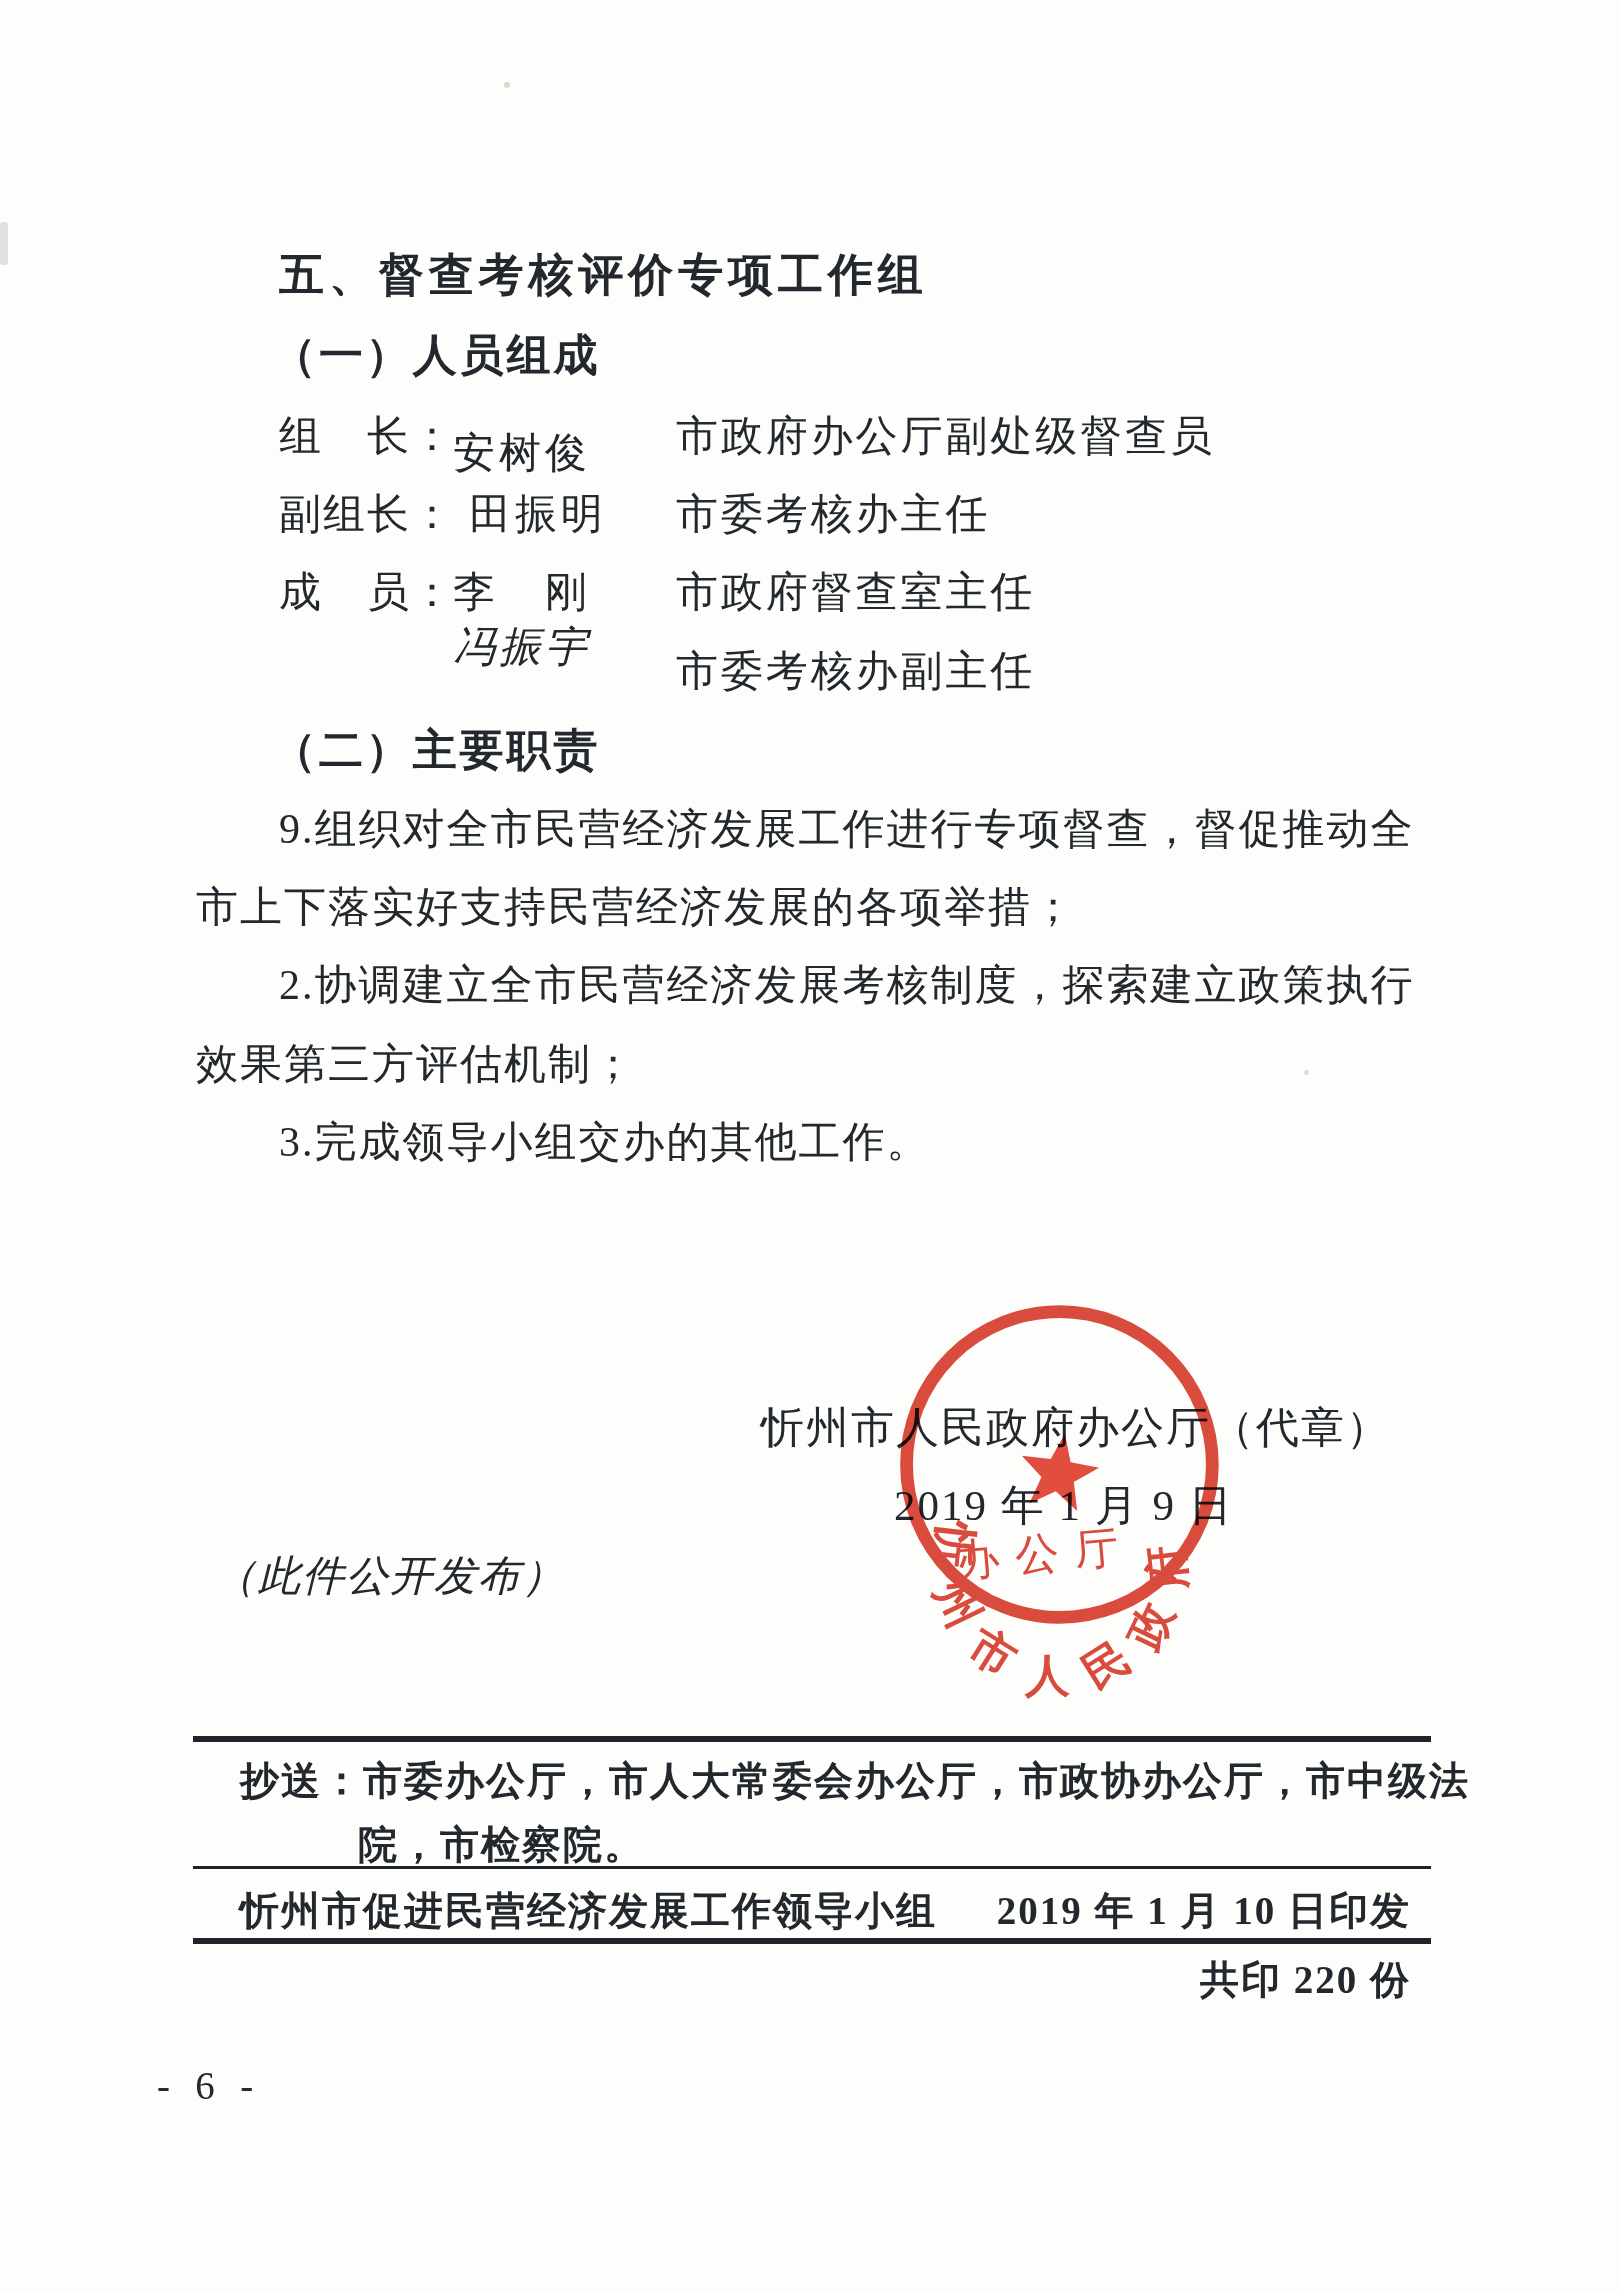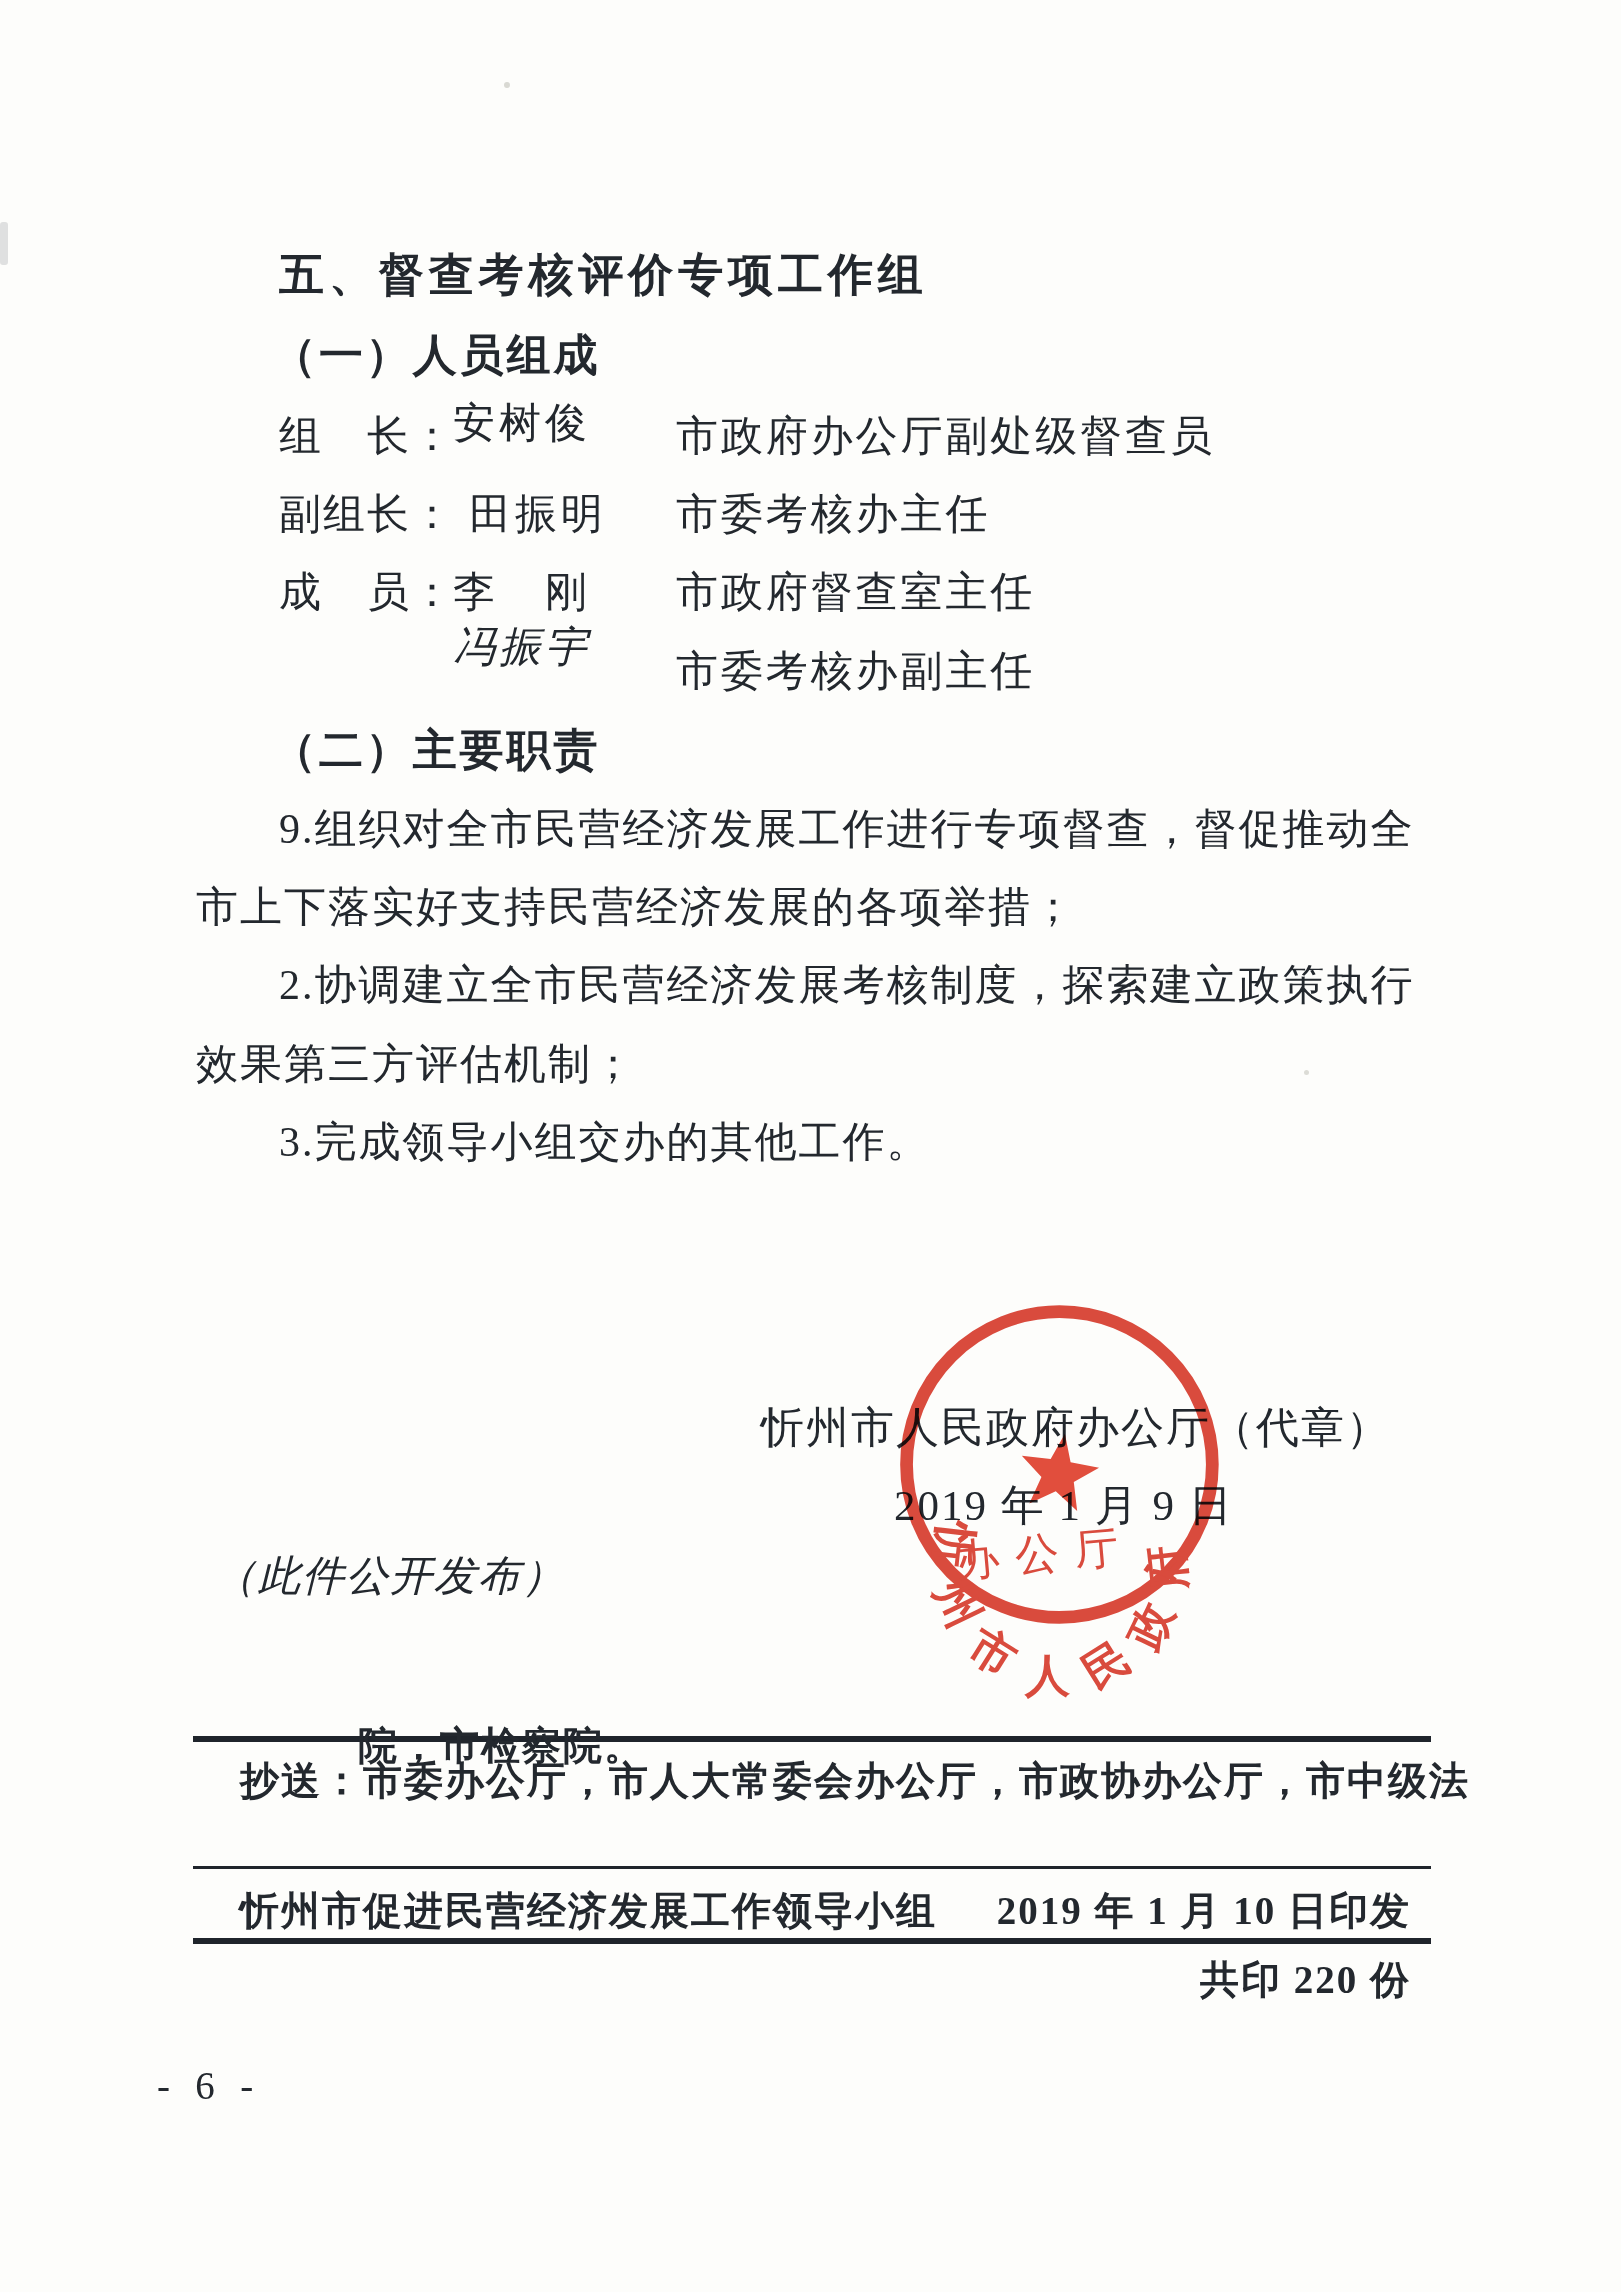--- a/index.html
+++ b/index.html
@@ -35,21 +35,21 @@
 
   <div class="speck" style="left:0;top:222px;width:7.8px;height:43px;background:#c6c9cb;opacity:.55;"></div>
   <div class="speck" style="left:504px;top:82px;width:5.9px;height:5.9px;background:#d9d9d3;"></div>
   <div class="speck" style="left:1304px;top:1070px;width:4.9px;height:4.9px;background:#dcdcd6;"></div>
 
   <div class="abs heading" style="left:279px;top:252px;">五、督查考核评价专项工作组</div>
 
   <div class="abs subhead" style="left:272px;top:334px;">（一）人员组成</div>
 
   <div class="abs rolecol" style="left:279px;top:415px;">组　长：</div>
-  <div class="abs namecol" style="left:453px;top:402px;">安树俊</div>
+  <div class="abs namecol" style="left:453px;top:432px;">安树俊</div>
   <div class="abs titlecol" style="left:676px;top:415px;">市政府办公厅副处级督查员</div>
 
   <div class="abs rolecol" style="left:279px;top:493px;">副组长：</div>
   <div class="abs namecol" style="left:453px;top:493px;margin-left:16px;">田振明</div>
   <div class="abs titlecol" style="left:676px;top:493px;">市委考核办主任</div>
 
   <div class="abs rolecol" style="left:279px;top:571px;">成　员：</div>
   <div class="abs namecol" style="left:453px;top:571px;">李　刚</div>
   <div class="abs titlecol" style="left:676px;top:571px;">市政府督查室主任</div>
 
@@ -79,21 +79,21 @@
         <textPath href="#sealArc" startOffset="50%" text-anchor="middle">忻州市人民政府</textPath>
       </text>
       <polygon fill="#e03b2a" transform="rotate(9 1080 1504)" points="1080,1462 1090.3,1489.8 1119.9,1491 1096.7,1509.4 1104.7,1538 1080,1521.6 1055.3,1538 1063.3,1509.4 1040.1,1491 1069.7,1489.8"></polygon>
       <text x="1066" y="1600" text-anchor="middle" font-size="45" fill="#d7382a" letter-spacing="16" transform="rotate(-5 1066 1585)" font-family="Liberation Serif, DejaVu Serif, serif">办公厅</text>
     </g>
   </svg>
 
   <div class="rule" style="left:193px;top:1736px;width:1238px;height:5.9px;"></div>
 
   <div class="abs footerline" style="left:240px;top:1761px;">抄送：市委办公厅，市人大常委会办公厅，市政协办公厅，市中级法</div>
-  <div class="abs footerline" style="left:358px;top:1726px;">院，市检察院。</div>
+  <div class="abs footerline" style="left:358px;top:1825px;">院，市检察院。</div>
 
   <div class="rule" style="left:193px;top:1866px;width:1238px;height:2.9px;"></div>
 
   <div class="abs footerline" style="left:240px;top:1891px;">忻州市促进民营经济发展工作领导小组</div>
   <div class="abs footerline right-align" style="left:193px;top:1891px;width:1218px;white-space:pre;">2019 年 1 月 10 日印发</div>
 
   <div class="rule" style="left:193px;top:1938px;width:1238px;height:5.9px;"></div>
 
   <div class="abs copies right-align" style="left:193px;top:1960px;width:1218px;white-space:pre;">共印 220 份</div>
 

